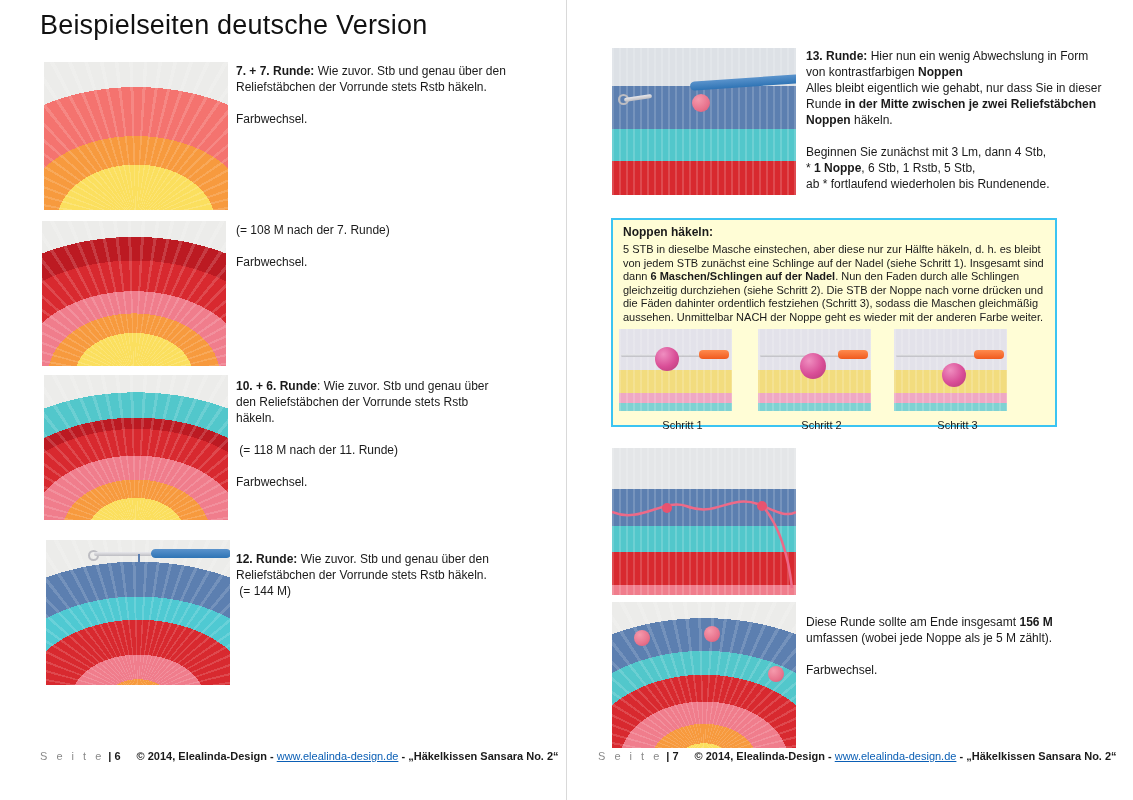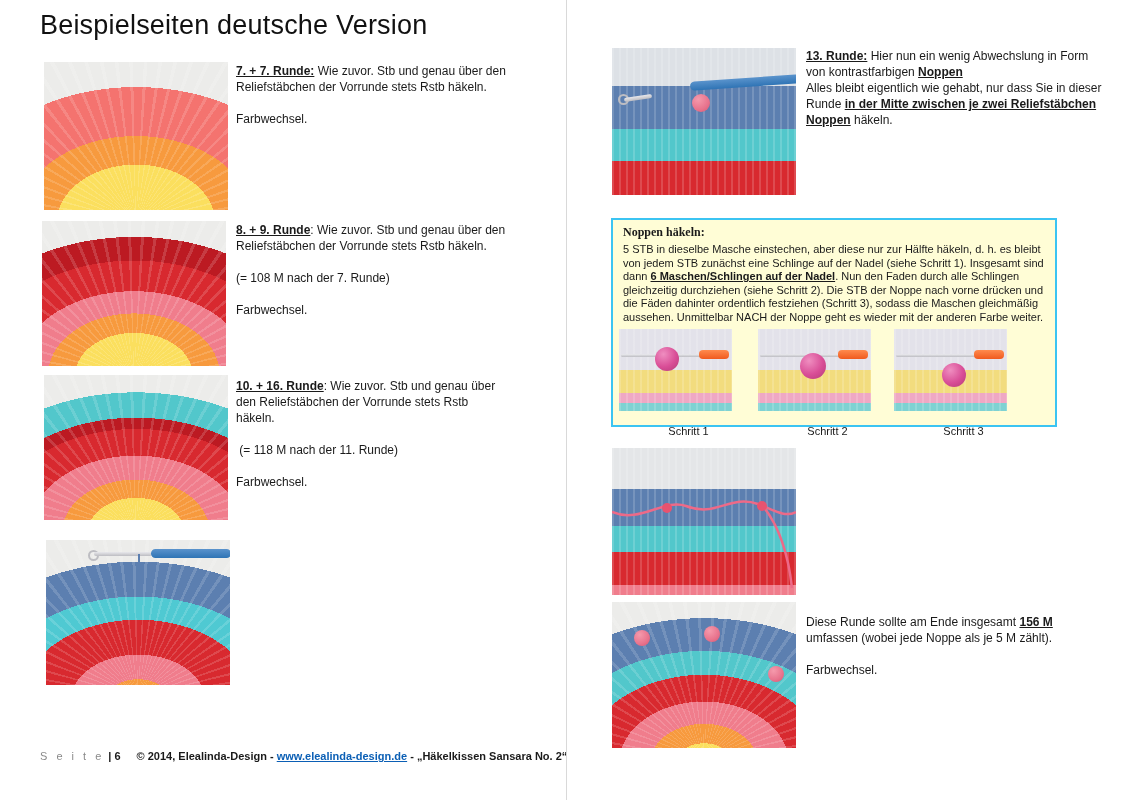--- a/index.html
+++ b/index.html
@@ -8,21 +8,21 @@
   .page{position:absolute;top:0;height:752px;}
   .page-left{left:0;width:566px;}
   .page-right{left:567px;width:566px;}
   .divider{position:absolute;left:566px;top:0;width:1px;height:800px;background:#d9d9d9;}
 
   .title{position:absolute;left:40px;top:10px;margin:0;font-size:27px;font-weight:normal;color:#111;letter-spacing:.2px;}
 
   .txt{position:absolute;font-size:12px;line-height:16px;}
   .txt p{margin:0 0 16px;}
   .count{white-space:pre-wrap;}
-  b{font-weight:bold;text-decoration:underline;}
+  b{font-weight:bold;}
 
   
   .ph{position:absolute;overflow:hidden;background-color:var(--photo-bg,#ececea);}
   .dome-tex{position:absolute;inset:0;pointer-events:none;
     background:repeating-conic-gradient(from 238deg at 50% 108%,rgba(255,255,255,.15) 0 1.3deg,rgba(0,0,0,0) 1.3deg 5.2deg);}
   .band-tex{position:absolute;inset:0;pointer-events:none;
     background:repeating-linear-gradient(90deg,rgba(255,255,255,.16) 0 2px,rgba(0,0,0,0) 2px 7px);}
 
   .ph1{left:44px;top:62px;width:184px;height:148px;
     background:radial-gradient(ellipse 102% 92% at 50% 108%,
@@ -52,40 +52,40 @@
   
   .hook-silver{position:absolute;height:4px;border-radius:2px;background:linear-gradient(180deg,#e8e8ec,var(--needle-silver));}
   .hook-curl{position:absolute;width:7px;height:7px;border:2px solid var(--needle-silver);border-radius:50%;background:transparent;}
   .hook-blue{position:absolute;height:9px;border-radius:5px;background:linear-gradient(180deg,#5a93cc,var(--hook-blue));}
   .nop{position:absolute;border-radius:50%;background:radial-gradient(circle at 35% 30%,#f59aac,var(--noppe-pink) 60%,#d8566f);}
   .strand{position:absolute;width:2px;background:var(--yarn-denim);}
   .thread{position:absolute;left:0;top:0;}
 
   
   .nbox{position:absolute;left:44px;top:218px;width:442px;height:205px;background:var(--box-bg);border:2px solid var(--box-border);}
-  .nbox h3{position:absolute;left:10px;top:5px;margin:0;font-size:12px;font-weight:bold;font-family:Liberation Serif, serif;}
+  .nbox h3{position:absolute;left:10px;top:5px;margin:0;font-size:12px;font-weight:bold;}
   .nbox .boxbody{position:absolute;left:10px;top:23px;width:424px;margin:0;font-size:11px;line-height:13.5px;}
   .simg{position:absolute;top:109px;width:113px;height:82px;overflow:hidden;
     background:linear-gradient(180deg,#e3e2ea 0 50%,#f2dc7e 50% 78%,#efa8c4 78% 90%,#7ed2d2 90% 100%);}
   .simg .needle{position:absolute;left:2px;top:25px;width:82px;height:3px;border-radius:2px;background:linear-gradient(180deg,#ececf0,var(--needle-silver));}
   .simg .handle{position:absolute;left:80px;top:21px;width:30px;height:9px;border-radius:4px;background:linear-gradient(180deg,#ff8a4d,var(--handle-orange));}
   .simg .bob{position:absolute;width:24px;height:24px;border-radius:50%;background:radial-gradient(circle at 35% 30%,#ef8ec0,var(--yarn-magenta) 55%,#b43a77);}
   .s1 .bob{left:36px;top:18px;}
   .s2 .bob{left:42px;top:24px;width:26px;height:26px;}
   .s3 .bob{left:48px;top:34px;}
-  .scap{position:absolute;top:192px;width:113px;margin:13px;font-size:11px;text-align:center;}
+  .scap{position:absolute;top:192px;width:113px;margin:7px;font-size:11px;text-align:center;}
 
   
   .footer{position:absolute;top:750px;font-size:11px;white-space:nowrap;}
   .f6{left:40px;} .f7{left:31px;}
   .seite{color:var(--footer-gray);letter-spacing:3px;}
   .pnum{font-weight:bold;margin-left:4px;}
   .copy,.copy2{font-weight:bold;}
   .copy{margin-left:16px;}
-  .flink{font-weight:bold;color:var(--link-blue);text-decoration:underline;cursor:pointer;margin-top:16px;}
+  .flink{font-weight:normal;color:var(--link-blue);text-decoration:underline;cursor:pointer;margin-top:16px;}
 </style>
 </head>
 <body>
 
 <div class="canvas">
 
   <div class="page page-left">
     <h1 class="title">Beispielseiten deutsche Version</h1>
 
     <div class="ph ph1">
@@ -93,60 +93,63 @@
       </div>
     <div class="txt" style="left:236px;top:63px;width:274px;">
       <p><b>7. + 7. Runde:</b><span> Wie zuvor. Stb und genau über den Reliefstäbchen der Vorrunde stets Rstb häkeln.</span></p>
       <p>Farbwechsel.</p>
     </div>
 
     <div class="ph ph2">
         <div class="dome-tex"></div>
       </div>
     <div class="txt" style="left:236px;top:222px;width:274px;">
-      <p><b>8. + 9. Runde</b><span>: Wie zuvor. Stb und genau über den Reliefstäbchen der Vorrunde stets Rstb häkeln.</span></p>
       <p class="count">(= 108 M nach der 7. Runde)</p>
       <p>Farbwechsel.</p>
     </div>
 
     <div class="ph ph3">
         <div class="dome-tex"></div>
       </div>
     <div class="txt" style="left:236px;top:378px;width:274px;">
-      <p><b>10. + 16. Runde</b><span>: Wie zuvor. Stb und genau über den Reliefstäbchen der Vorrunde stets Rstb häkeln.</span></p>
+      <p><b>10. + 6. Runde</b><span>: Wie zuvor. Stb und genau über den Reliefstäbchen der Vorrunde stets Rstb häkeln.</span></p>
       <p class="count"> (= 118 M nach der 11. Runde)</p>
       <p>Farbwechsel.</p>
     </div>
 
     <div class="ph ph4">
       <div class="dome-tex"></div>
       <div class="hook-curl" style="left:42px;top:10px;"></div>
       <div class="hook-silver" style="left:48px;top:12px;width:58px;"></div>
       <div class="strand" style="left:92px;top:14px;height:14px;"></div>
       <div class="hook-blue" style="left:105px;top:9px;width:80px;"></div>
     </div>
+    <div class="txt" style="left:236px;top:551px;width:274px;">
+      <p><b>12. Runde:</b><span> Wie zuvor. Stb und genau über den Reliefstäbchen der Vorrunde stets Rstb häkeln.</span><br><span class="count"> (= 144 M)</span></p>
+    </div>
 
     <div class="footer f6">
       <span class="seite">S e i t e</span><span class="pnum">| 6</span><span class="copy">© 2014, Elealinda-Design - </span><a class="flink">www.elealinda-design.de</a><span class="copy2"> - „Häkelkissen Sansara No. 2“</span>
     </div>
   </div>
 
   <div class="divider"></div>
 
   <div class="page page-right">
 
     <div class="ph ph13">
       <div class="band-tex"></div>
       <div class="hook-curl" style="left:6px;top:46px;"></div>
       <div class="hook-silver" style="left:12px;top:48px;width:28px;transform:rotate(-8deg);"></div>
       <div class="hook-blue" style="left:78px;top:30px;width:110px;transform:rotate(-4deg);"></div>
       <div class="nop" style="left:80px;top:46px;width:18px;height:18px;"></div>
     </div>
     <div class="txt" style="left:239px;top:48px;width:304px;">
       <p><b>13. Runde:</b><span> Hier nun ein wenig Abwechslung in Form von kontrastfarbigen </span><b>Noppen</b><br><span>Alles bleibt eigentlich wie gehabt, nur dass Sie in dieser Runde </span><b>in der Mitte zwischen je zwei Reliefstäbchen Noppen</b><span> häkeln.</span></p>
+      <p><span>Beginnen Sie zunächst  mit 3 Lm, dann 4 Stb,</span><br><span>* </span><b>1 Noppe</b><span>, 6 Stb, 1 Rstb, 5 Stb,</span><br><span>ab * fortlaufend wiederholen bis Rundenende.</span></p>
     </div>
 
     <div class="nbox">
       <h3>Noppen häkeln:</h3>
       <p class="boxbody"><span>5 STB in dieselbe Masche einstechen, aber diese nur zur Hälfte häkeln, d. h. es bleibt von jedem STB zunächst eine Schlinge auf der Nadel (siehe Schritt 1). Insgesamt sind dann </span><b>6 Maschen/Schlingen auf der Nadel</b><span>. Nun den Faden durch alle Schlingen gleichzeitig durchziehen (siehe Schritt 2). Die STB der Noppe nach vorne drücken und die Fäden dahinter ordentlich festziehen (Schritt 3), sodass die Maschen gleichmäßig aussehen. Unmittelbar NACH der Noppe geht es wieder mit der anderen Farbe weiter.</span></p>
 
       <div class="simg s1" style="left:6px;">
         <div class="band-tex"></div>
         <div class="needle"></div>
         <div class="handle"></div>
@@ -183,14 +186,17 @@
       <div class="dome-tex"></div>
       <div class="nop" style="left:22px;top:28px;width:16px;height:16px;"></div>
       <div class="nop" style="left:92px;top:24px;width:16px;height:16px;"></div>
       <div class="nop" style="left:156px;top:64px;width:16px;height:16px;"></div>
     </div>
     <div class="txt" style="left:239px;top:614px;width:300px;">
       <p><span>Diese Runde sollte am Ende insgesamt </span><b>156 M</b><span> umfassen (wobei jede Noppe als je 5 M zählt).</span></p>
       <p>Farbwechsel.</p>
     </div>
 
+    <div class="footer f7">
+      <span class="seite">S e i t e</span><span class="pnum">| 7</span><span class="copy">© 2014, Elealinda-Design - </span><a class="flink">www.elealinda-design.de</a><span class="copy2"> - „Häkelkissen Sansara No. 2“</span>
+    </div>
   </div>
 </div>
 
 </body></html>

